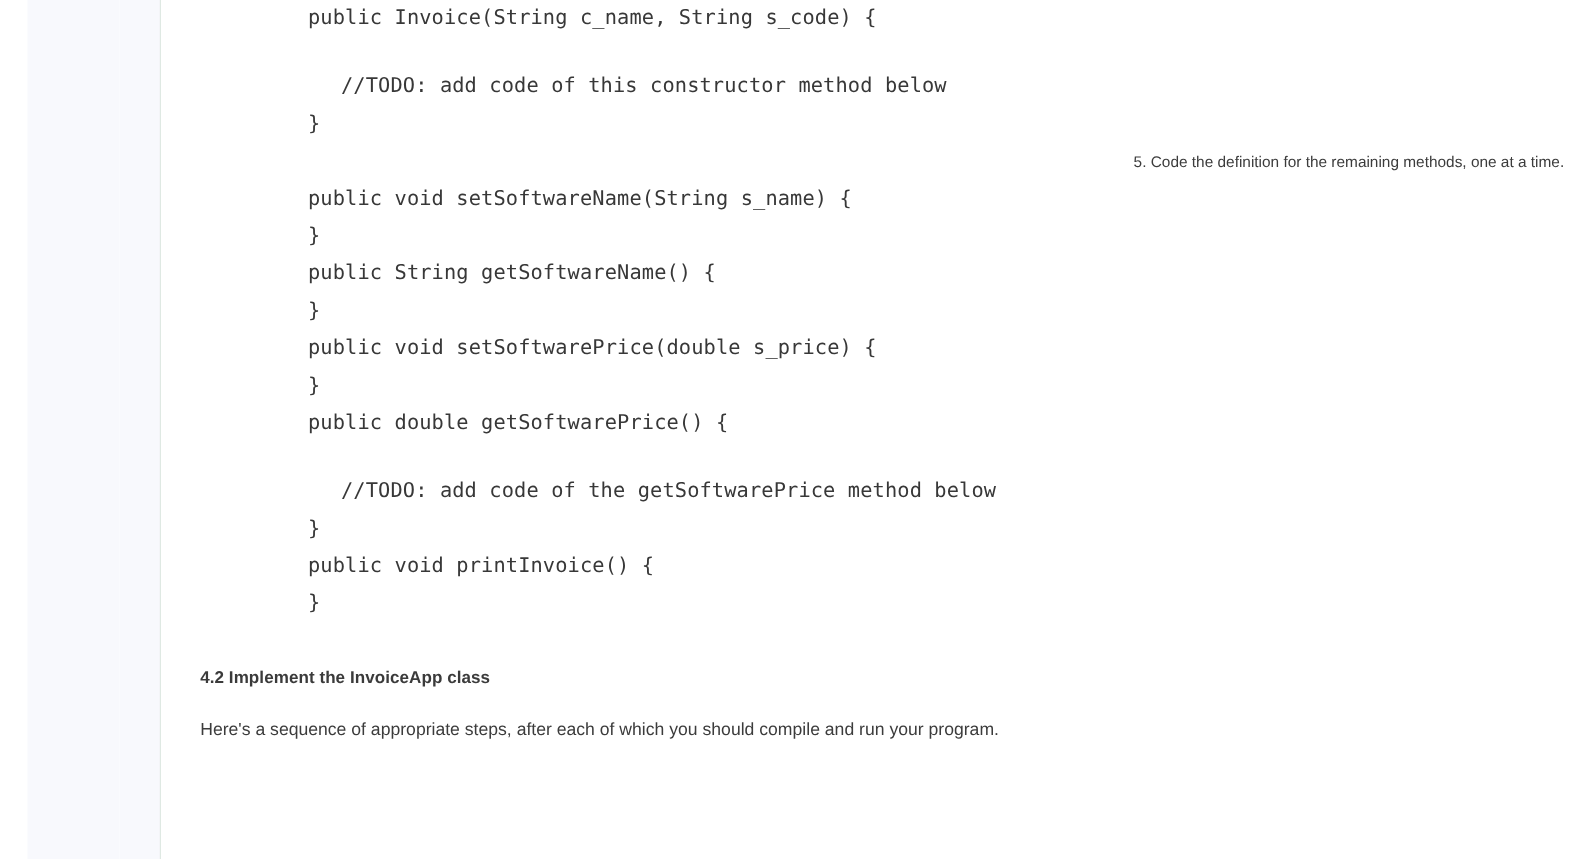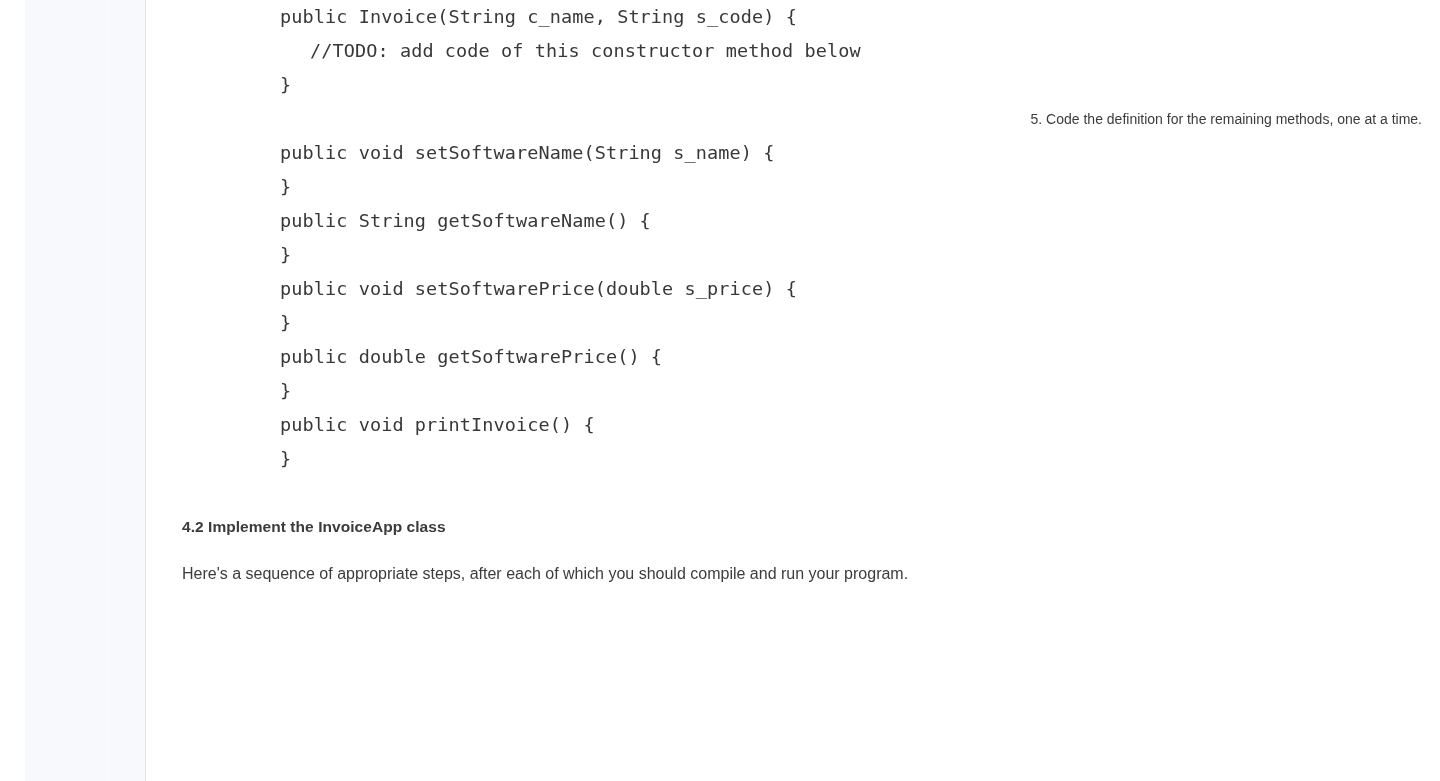--- a/index.html
+++ b/index.html
@@ -83,21 +83,21 @@
     line-height: 34px;
     color: #383838;
     white-space: pre;
     letter-spacing: 0.1px;
   }
   .code-block {
     margin: 0;
     padding: 0;
   }
   .indent-1 { padding-left: 98px; }   
-  .indent-2 { padding-left: 128px; }  
+  .indent-2 { padding-left: 128px; margin-top: 28px; }  
 
   
   .step-line {
     font-size: 14px;
     line-height: 34px;
     color: #3c3c3c;
     padding-left: 44px;   
     white-space: nowrap;
     text-align: right;
   }
@@ -152,20 +152,21 @@
       </div>
 
       <div class="code-block">
         <div class="code-line indent-1">public void setSoftwareName(String s_name) {</div>
         <div class="code-line indent-1">}</div>
         <div class="code-line indent-1">public String getSoftwareName() {</div>
         <div class="code-line indent-1">}</div>
         <div class="code-line indent-1">public void setSoftwarePrice(double s_price) {</div>
         <div class="code-line indent-1">}</div>
         <div class="code-line indent-1">public double getSoftwarePrice() {</div>
+        <div class="code-line indent-2">//TODO: add code of the getSoftwarePrice method below</div>
         <div class="code-line indent-1">}</div>
         <div class="code-line indent-1">public void printInvoice() {</div>
         <div class="code-line indent-1">}</div>
       </div>
 
       <div class="section-heading">4.2 Implement the InvoiceApp class</div>
 
       <div class="body-paragraph">Here's a sequence of appropriate steps, after each of which you should compile and run your program.</div>
 
     </div>

